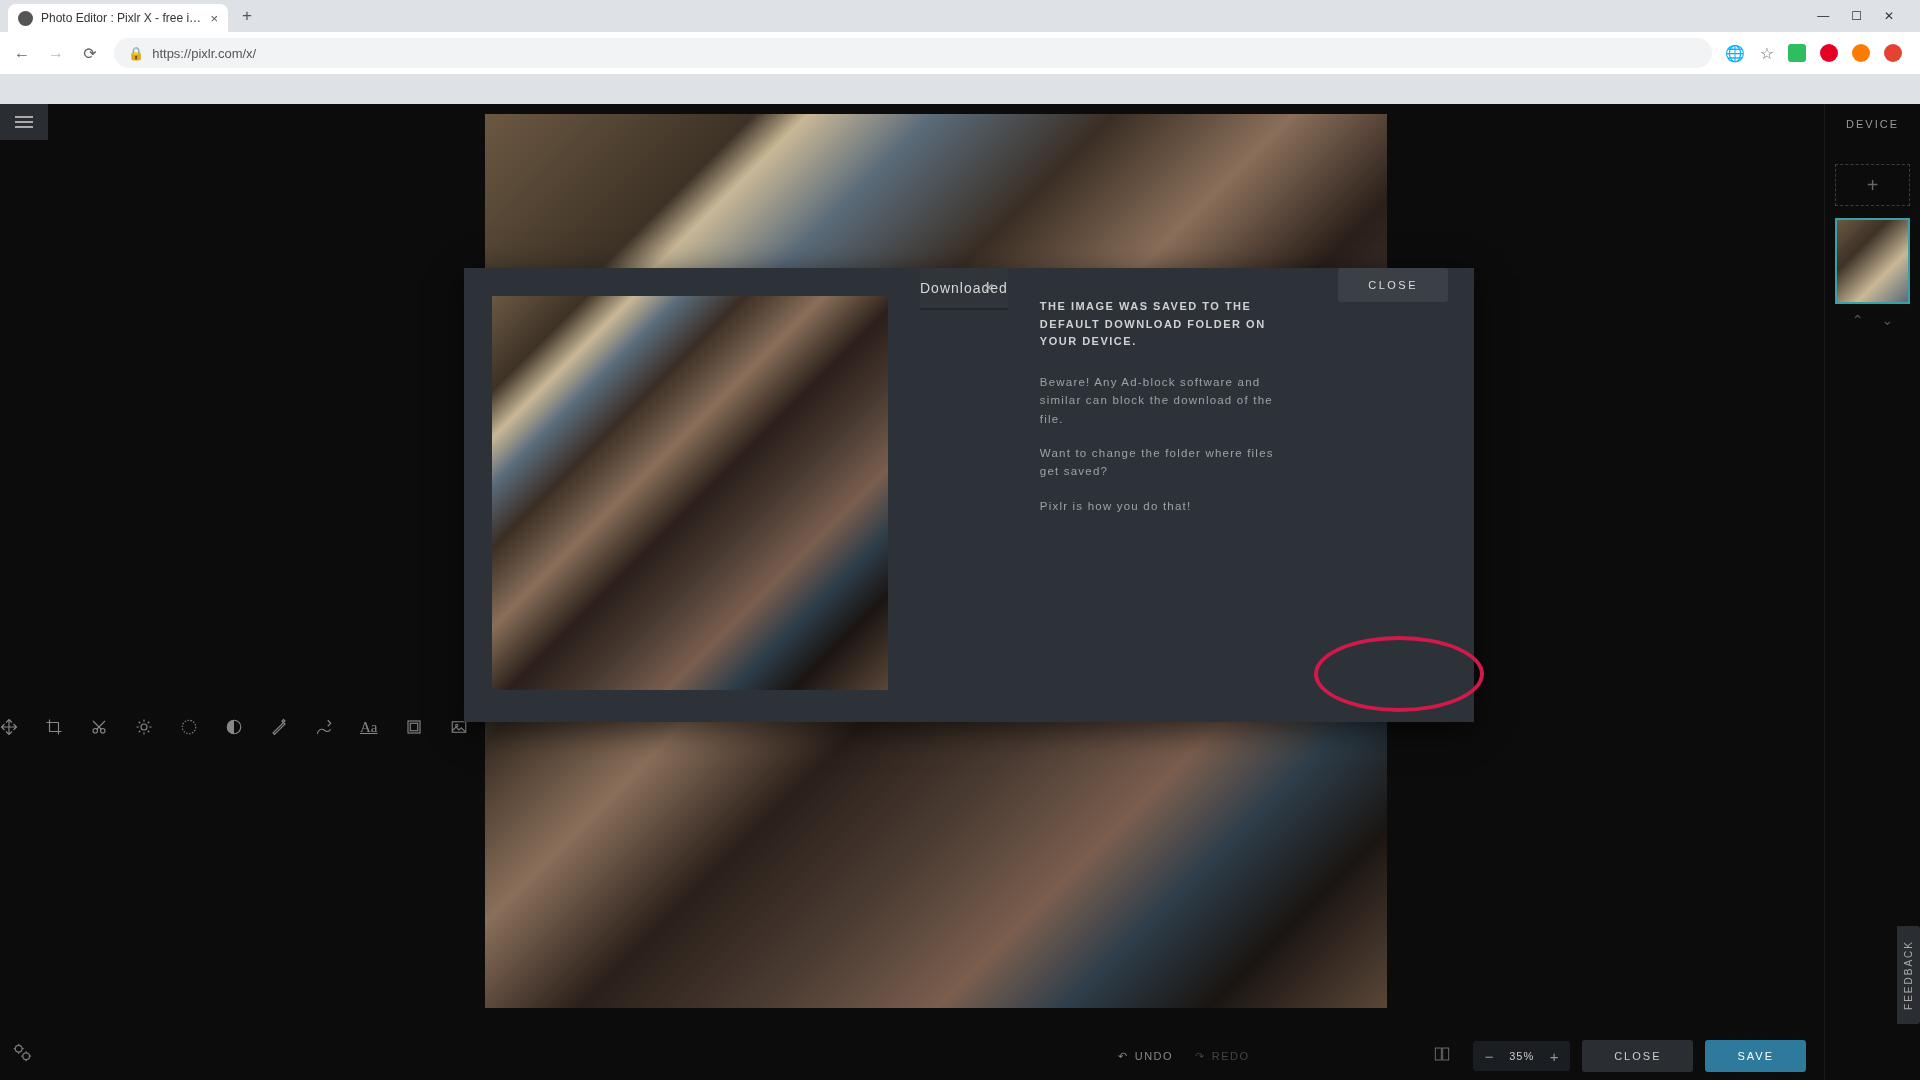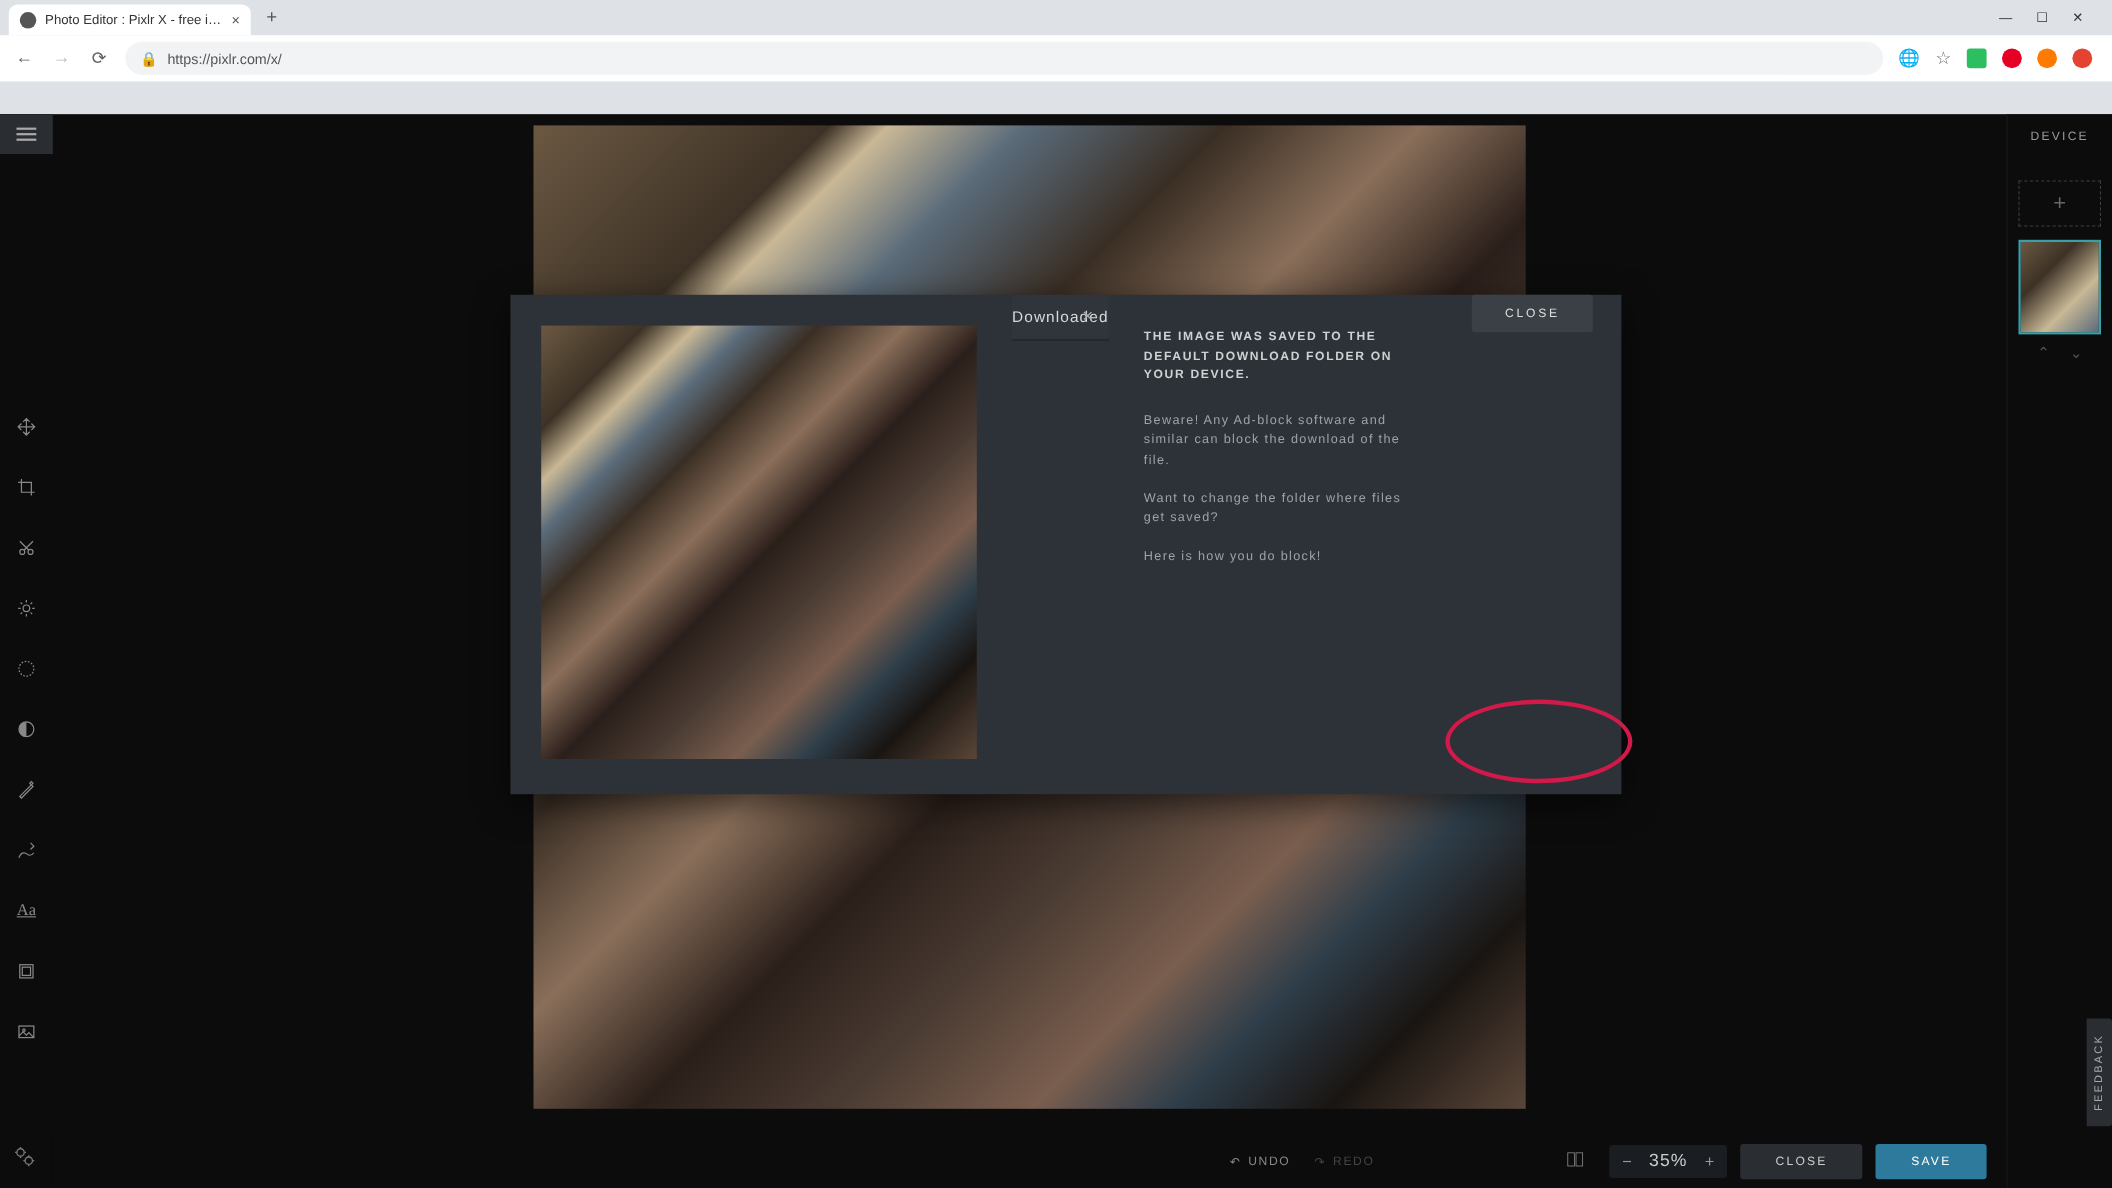--- a/index.html
+++ b/index.html
@@ -31,21 +31,21 @@
 .bk-apps div:nth-child(7){background:#4285f4}.bk-apps div:nth-child(8){background:#f4b400}.bk-apps div:nth-child(9){background:#db4437}
 .bk-right { margin-left: auto; display: flex; align-items: center; gap: 6px; }
 .bk-folder { width: 14px; height: 11px; background: #ffd04c; border-radius: 1px; }
 
 
 .app { position: absolute; top: 104px; left: 0; right: 0; bottom: 0; background: #0c0c0c; display: flex; }
 .top-left-menu { position: absolute; top: 0; left: 0; width: 48px; height: 36px; background: #2a2e33; display: flex; align-items: center; justify-content: center; cursor: pointer; }
 .hamburger { width: 18px; height: 12px; display: flex; flex-direction: column; justify-content: space-between; }
 .hamburger span { height: 2px; background: #aaa; }
 
-.left-toolbar { width: 48px; background: #0c0c0c; display: flex; flex-direction: column; align-items: center; padding-top: 270px; gap: 27px; }
+.left-toolbar { width: 48px; background: #0c0c0c; display: flex; flex-direction: row; align-items: center; padding-top: 270px; gap: 27px; }
 .tool { width: 28px; height: 28px; display: flex; align-items: center; justify-content: center; color: #888; cursor: pointer; font-size: 17px; }
 .tool svg { width: 18px; height: 18px; stroke: #888; fill: none; stroke-width: 1.5; }
 
 .settings-btn { position: absolute; bottom: 14px; left: 12px; color: #777; cursor: pointer; }
 
 .canvas-area { flex: 1; display: flex; align-items: flex-start; justify-content: center; padding-top: 10px; position: relative; }
 .canvas-img { width: 902px; height: 894px; background: linear-gradient(135deg,#6b5842 0%,#3d3226 15%,#c9b896 18%,#5a6b7a 25%,#3a2e24 35%,#8a6f5a 45%,#2a1f1a 55%,#4a3b32 65%,#7a5e4e 75%,#2e3e4a 82%,#1a1512 90%,#5a4638 100%); position: relative; overflow: hidden; }
 
 
 .layers-panel { width: 96px; background: #0c0c0c; border-left: 1px solid #1a1a1a; }
@@ -56,21 +56,21 @@
 .layer-arrows span { cursor: pointer; }
 
 
 .bottom-bar { position: absolute; bottom: 0; left: 48px; right: 96px; height: 48px; display: flex; align-items: center; justify-content: flex-end; gap: 12px; padding-right: 18px; background: #0c0c0c; }
 .bb-history { display: flex; gap: 22px; margin-right: auto; margin-left: 1070px; font-size: 11px; letter-spacing: 1.5px; }
 .bb-h { color: #888; cursor: pointer; display: flex; align-items: center; gap: 6px; }
 .bb-h.disabled { color: #444; }
 .bb-compare { color: #888; cursor: pointer; padding: 6px 10px; }
 .bb-zoom { display: flex; align-items: center; background: #1a1d21; border-radius: 3px; }
 .bb-zoom button { background: none; border: none; color: #999; width: 32px; height: 30px; cursor: pointer; font-size: 15px; }
-.bb-zoom span { color: #ccc; font-size: 16px; letter-spacing: 1px; padding: 0 4px; }
+.bb-zoom span { color: #ccc; font-size: 11px; letter-spacing: 1px; padding: 0 4px; }
 .bb-btn { height: 32px; padding: 0 32px; border: none; border-radius: 3px; font-size: 11px; letter-spacing: 2px; cursor: pointer; }
 .bb-close { background: #2a2e33; color: #ccc; }
 .bb-save { background: #2d7a9c; color: #fff; }
 
 
 .feedback-tab { position: absolute; right: 0; bottom: 56px; background: #2a2e33; color: #aaa; font-size: 10px; letter-spacing: 2px; writing-mode: vertical-rl; padding: 14px 6px; cursor: pointer; border-radius: 3px 0 0 3px; transform: rotate(180deg); }
 
 
 .modal { position: absolute; top: 268px; left: 464px; width: 1010px; height: 454px; background: #2d3238; display: flex; box-shadow: 0 8px 30px rgba(0,0,0,.6); }
 .modal-left { width: 456px; padding: 28px; display: flex; align-items: flex-start; }
@@ -251,20 +251,20 @@
   <div class="modal-right">
     <div class="modal-header">
       <span class="modal-title">Downloaded</span>
       <span class="modal-close-x">×</span>
     </div>
     <div class="modal-stripe"></div>
     <div class="modal-body">
       <p class="head">THE IMAGE WAS SAVED TO THE DEFAULT DOWNLOAD FOLDER ON YOUR DEVICE.</p>
       <p>Beware! Any Ad-block software and similar can block the download of the file.</p>
       <p>Want to change the folder where files get saved?</p>
-      <p>Here is how you do block!</p>
+      <p>Pixlr is how you do that!</p>
     </div>
     <div class="modal-footer">
       <button class="modal-close-btn">CLOSE</button>
     </div>
     <div class="anno"></div>
   </div>
 </div>
 
 </body></html>

